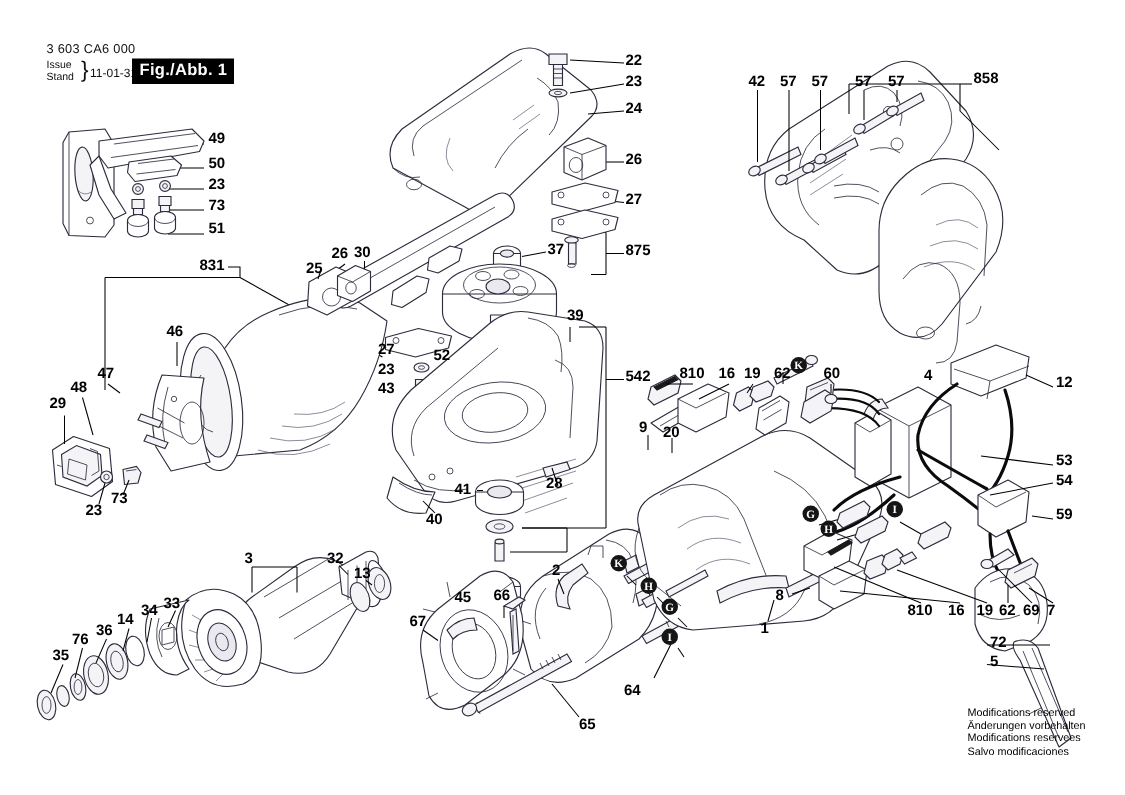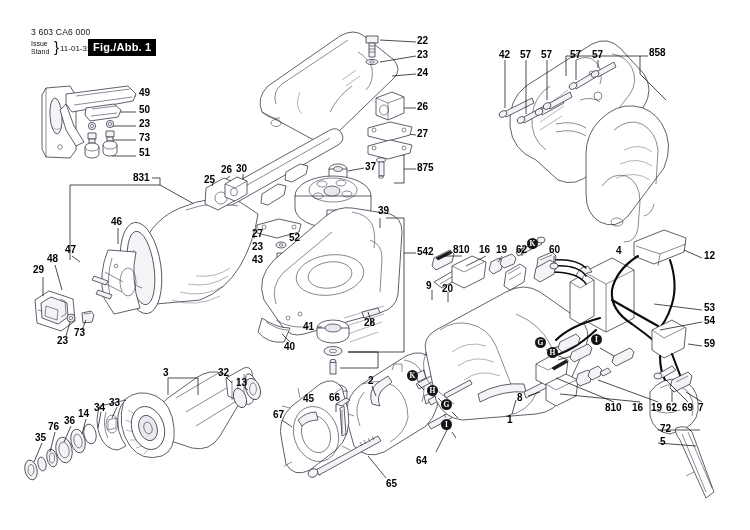--- a/index.html
+++ b/index.html
@@ -637,14 +637,20 @@
 
   <div class="bubble" style="left:407px;top:370px;">K</div>
   <div class="bubble" style="left:427px;top:385px;">H</div>
   <div class="bubble" style="left:441px;top:399px;">G</div>
   <div class="bubble" style="left:441px;top:419px;">I</div>
   <div class="bubble" style="left:527px;top:238px;">K</div>
   <div class="bubble" style="left:535px;top:337px;">G</div>
   <div class="bubble" style="left:547px;top:347px;">H</div>
   <div class="bubble" style="left:591px;top:334px;">I</div>
 
+  <div class="footer">
+    <div>Modifications reserved</div>
+    <div>Änderungen vorbehalten</div>
+    <div>Modifications reservees</div>
+    <div>Salvo modificaciones</div>
+  </div>
 
 </div>
 
 </body></html>

